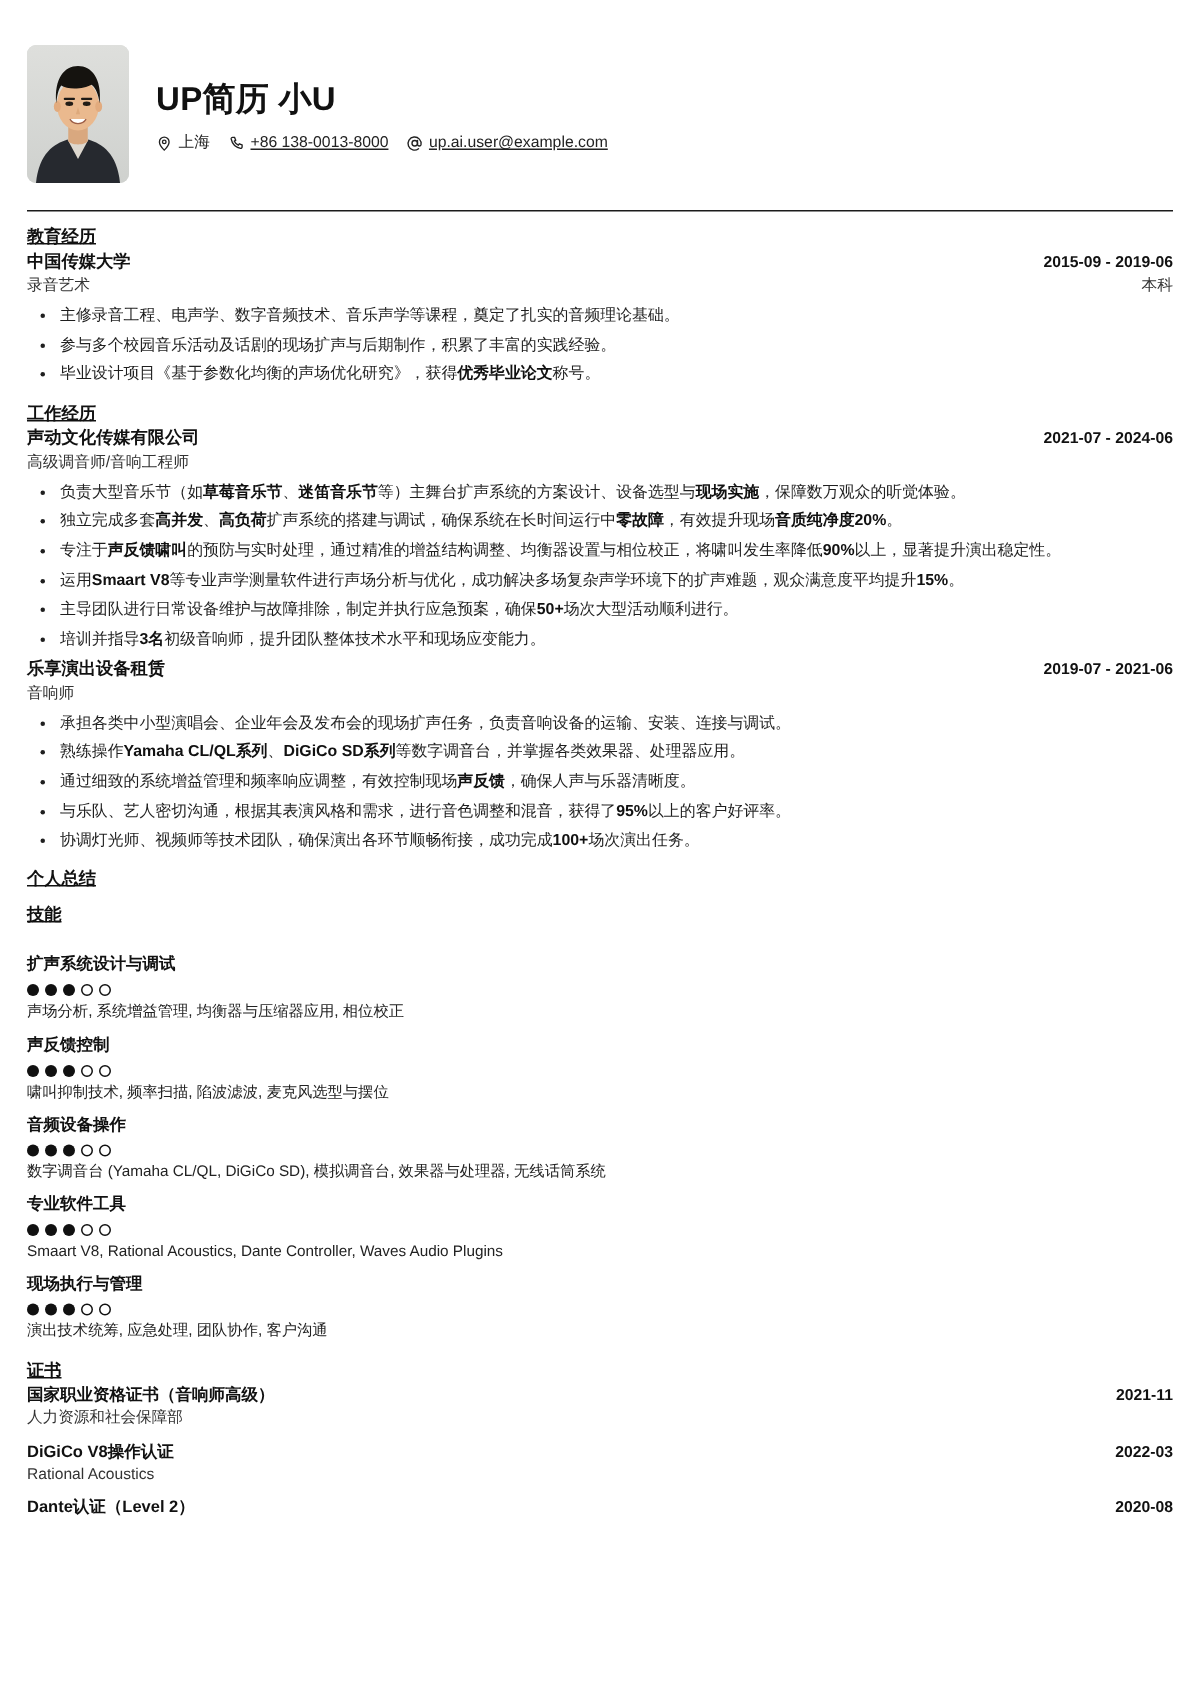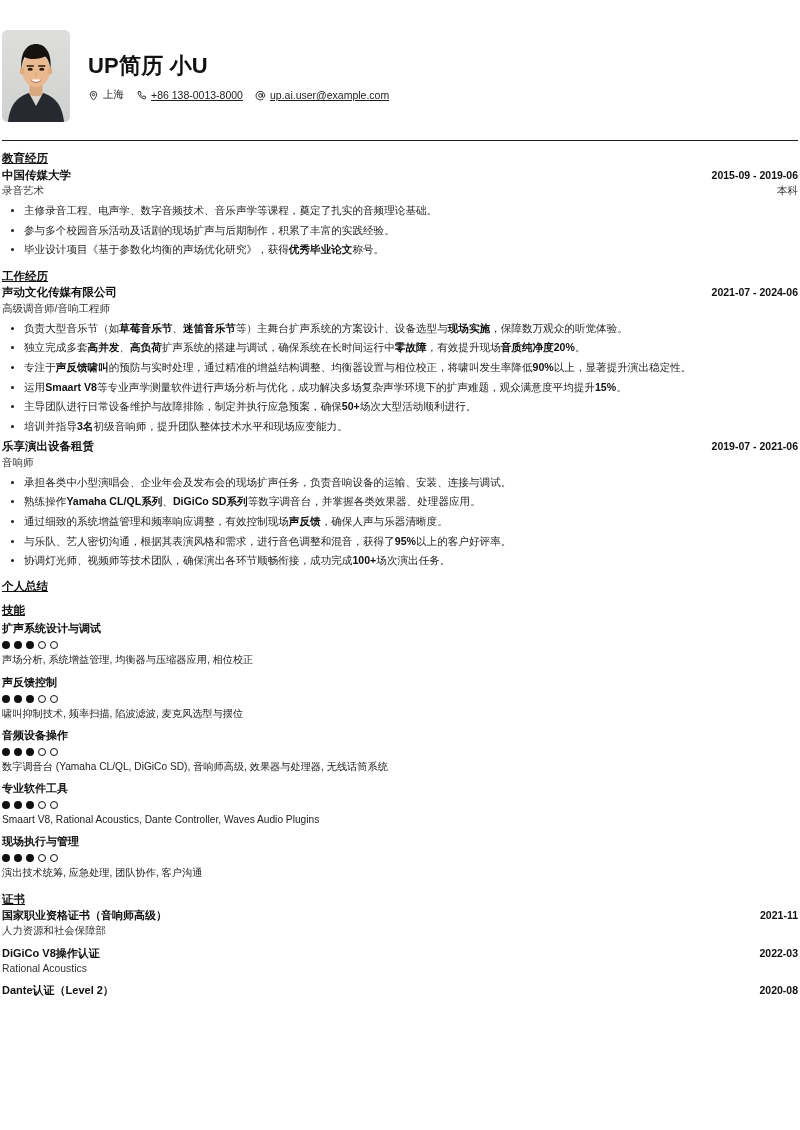--- a/index.html
+++ b/index.html
@@ -7,21 +7,21 @@
     margin: 0; padding: 0;
     background: #ffffff;
   }
   body {
     width: 800px; height: 1130px;
     font-family: "Liberation Sans", "DejaVu Sans", sans-serif;
     color: #1a1a1a;
     -webkit-font-smoothing: antialiased;
     overflow: hidden;
   }
-  .page { width: 800px; height: 1130px; padding: 0 2px; position: relative; }
+  .page { width: 800px; height: 1130px; padding: 0 18px; position: relative; }
 
   
   .header {
     display: flex;
     align-items: center;
     gap: 18px;
     padding-top: 30px;
     padding-bottom: 10px;
   }
   .photo {
@@ -109,21 +109,21 @@
   .summary-text {
     font-size: 10.6px;
     line-height: 1.62;
     color: #1f1f1f;
     text-align: justify;
     margin-top: 1px;
   }
 
   
   .skill { margin-top: 7px; }
-  .skill:first-of-type { margin-top: 3px; }
+  .skill:first-of-type { margin-top: 18px; }
   .skill-name { font-size: 11px; font-weight: bold; color: #111; line-height: 1.45; }
   .dots { display: flex; gap: 4px; margin: 4px 0 3px 0; }
   .dot { width: 8px; height: 8px; border-radius: 50%; }
   .dot.on { background: #111; }
   .dot.off { background: #fff; border: 1.3px solid #111; }
   .skill-detail { font-size: 10.2px; color: #222; line-height: 1.5; }
 
   
   .cert { margin-top: 7px; }
   .cert:first-of-type { margin-top: 0; }
@@ -312,21 +312,21 @@
         </div>
         <div class="skill">
           <div class="skill-name">音频设备操作</div>
           <div class="dots">
             <span class="dot on"></span>
             <span class="dot on"></span>
             <span class="dot on"></span>
             <span class="dot off"></span>
             <span class="dot off"></span>
           </div>
-          <div class="skill-detail">数字调音台 (Yamaha CL/QL, DiGiCo SD), 音响师高级, 效果器与处理器, 无线话筒系统</div>
+          <div class="skill-detail">数字调音台 (Yamaha CL/QL, DiGiCo SD), 模拟调音台, 效果器与处理器, 无线话筒系统</div>
         </div>
         <div class="skill">
           <div class="skill-name">专业软件工具</div>
           <div class="dots">
             <span class="dot on"></span>
             <span class="dot on"></span>
             <span class="dot on"></span>
             <span class="dot off"></span>
             <span class="dot off"></span>
           </div>

